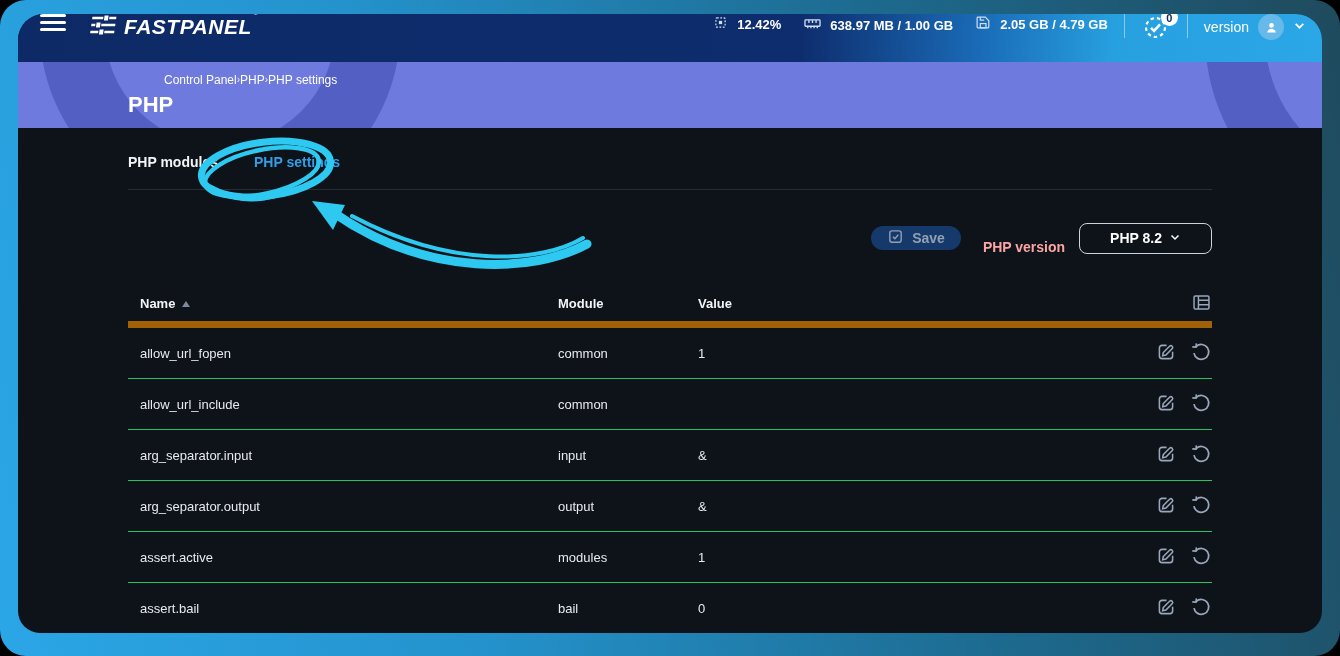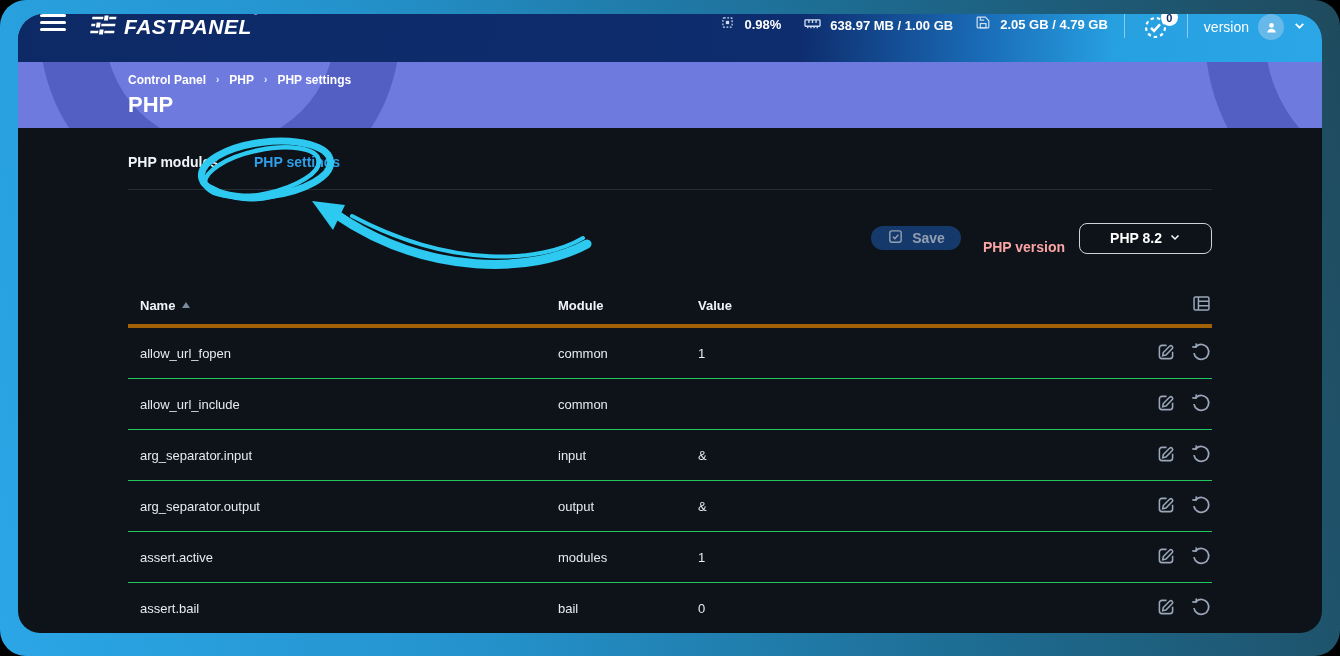--- a/index.html
+++ b/index.html
@@ -55,21 +55,21 @@
   
   .banner {
     height:66px; flex:none; position:relative; overflow:hidden;
     background:#6e7ade;
     display:flex; flex-direction:column; justify-content:center;
     padding-left:110px; color:#fff;
   }
   .ring { position:absolute; border-radius:50%; border-style:solid; border-color:rgba(64,76,176,.58); pointer-events:none; }
   .ring1 { width:360px; height:360px; border-width:65px; left:22px; top:-212px; }
   .ring2 { width:406px; height:406px; border-width:60px; left:1187px; top:-230px; }
-  .breadcrumb { position:relative; display:flex; align-items:center; gap:10px; font-size:12px; font-weight:700; z-index:1; }
+  .breadcrumb { position:relative; display:flex; align-items:center; gap:0; font-size:12px; font-weight:400; z-index:1;margin-left:36px; }
   .crumb-sep { font-size:10px; opacity:.85; }
   .banner-title { position:relative; font-size:22px; font-weight:700; margin-top:5px; z-index:1; }
   
   .content { flex:1; padding:26px 110px 0; position:relative; color:#e7eaee; }
   .tabs { display:flex; gap:36px; }
   .tab { font-size:14px; font-weight:700; cursor:pointer; background:none; border:none; color:#f2f4f7; }
   .tab.active { color:#2f9fe9; }
   .tabs-divider { height:1px; background:#272d37; margin-top:19px; }
   
   .toolbar { margin-top:31px; display:flex; align-items:center; }
@@ -89,21 +89,21 @@
   }
   .version-label { font-size:14px; font-weight:700; color:#fca5a5; margin:18px 14px 0 22px; }
   .version-select {
     display:flex; align-items:center; gap:7px;
     height:31px; padding:0 30px; border-radius:8px;
     border:1.5px solid #ccd3dc; background:transparent; cursor:pointer;
     color:#fff; font-size:14px; font-weight:700;
   }
   
   .table { margin-top:31px; }
-  .thead { display:flex; align-items:center; height:42px; border-bottom:4px solid #a16207; font-size:13px; font-weight:700; color:#f2f4f7; }
+  .thead { display:flex; align-items:center; height:42px; border-bottom:7px solid #a16207; font-size:13px; font-weight:700; color:#f2f4f7; }
   .row { display:flex; align-items:center; height:51px; border-bottom:1px solid #22c55e; font-size:13px; color:#e7eaee; }
   .c-name { width:430px; padding-left:12px; display:flex; align-items:center; gap:7px; }
   .c-module { width:140px; }
   .c-value { flex:1; }
   .c-actions { width:82px; display:flex; justify-content:flex-end; align-items:center; gap:13px; color:#9aa6b9; }
   .sort-asc { width:0; height:0; border-left:4.5px solid transparent; border-right:4.5px solid transparent; border-bottom:6px solid #7c8aa0; display:inline-block; }
   .icon-btn { background:none; border:none; cursor:pointer; color:#9aa6b9; display:flex; align-items:center; }
   
   .annotation { position:absolute; inset:0; pointer-events:none; z-index:50; }
 </style>
@@ -134,21 +134,21 @@
       </div>
       <div class="spacer"></div>
 
       <div class="stat">
         <span>
           <svg width="17" height="17" viewBox="0 0 24 24" fill="none" stroke="#cfe0f2" stroke-width="1.7">
             <rect x="5.5" y="5.5" width="13" height="13" rx="1.5" stroke-dasharray="2.5 2.2"></rect>
             <rect x="9.7" y="9.7" width="4.6" height="4.6" fill="#cfe0f2" stroke="none"></rect>
           </svg>
         </span>
-        <span>0.98%</span>
+        <span>12.42%</span>
       </div>
 
       <div class="stat">
         <span>
           <svg width="19" height="19" viewBox="0 0 24 24" fill="none" stroke="#cfe0f2" stroke-width="1.7">
             <rect x="2.5" y="7.5" width="19" height="8" rx="1"></rect>
             <path d="M6 15.5v2.4M10 15.5v2.4M14 15.5v2.4M18 15.5v2.4M7.5 7.5v4M12 7.5v4M16.5 7.5v4"></path>
           </svg>
         </span>
         <span>638.97 MB / 1.00 GB</span>

